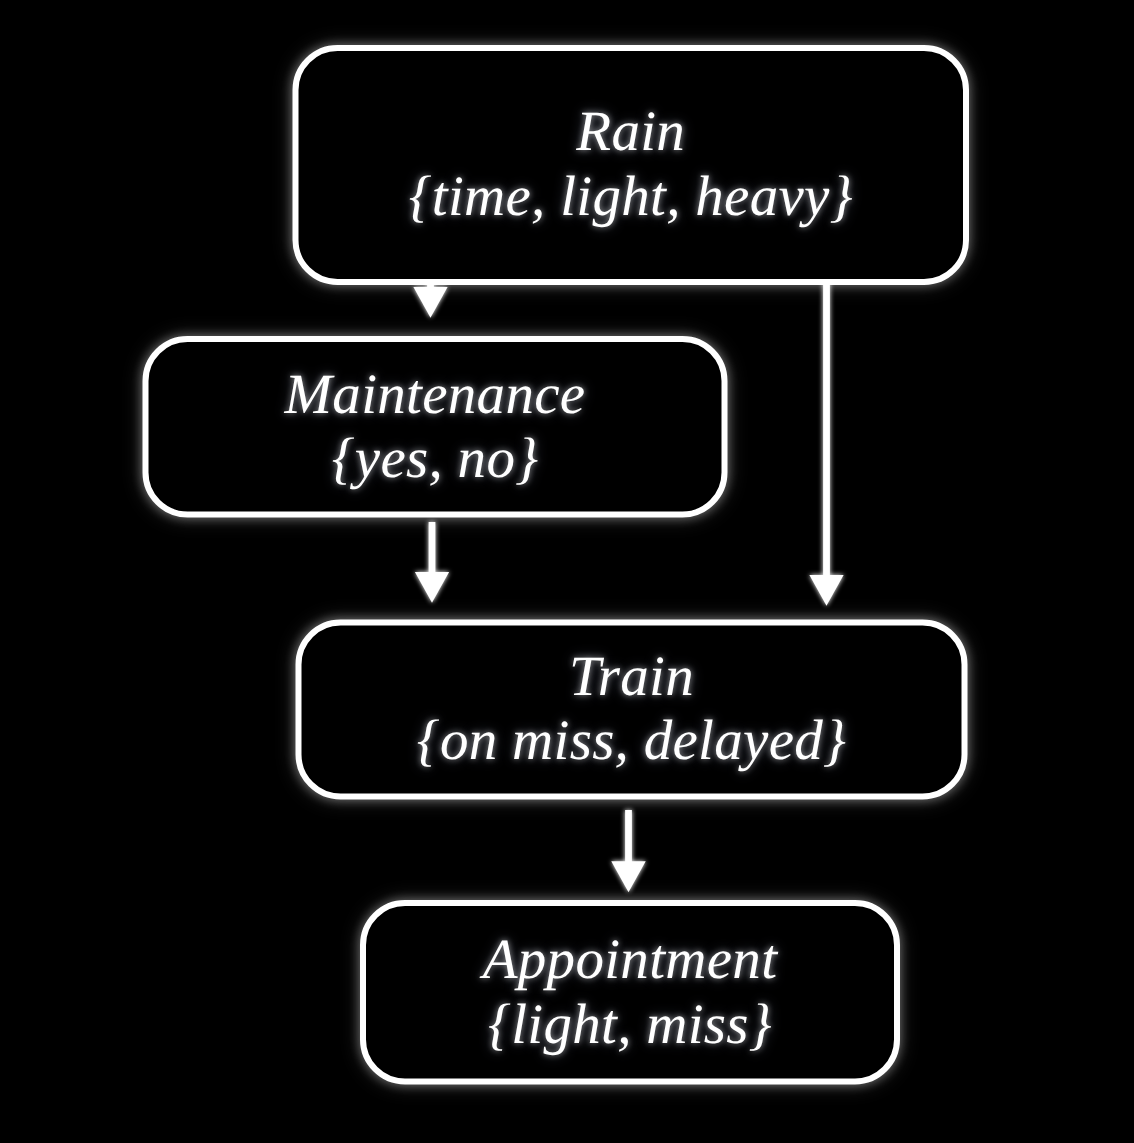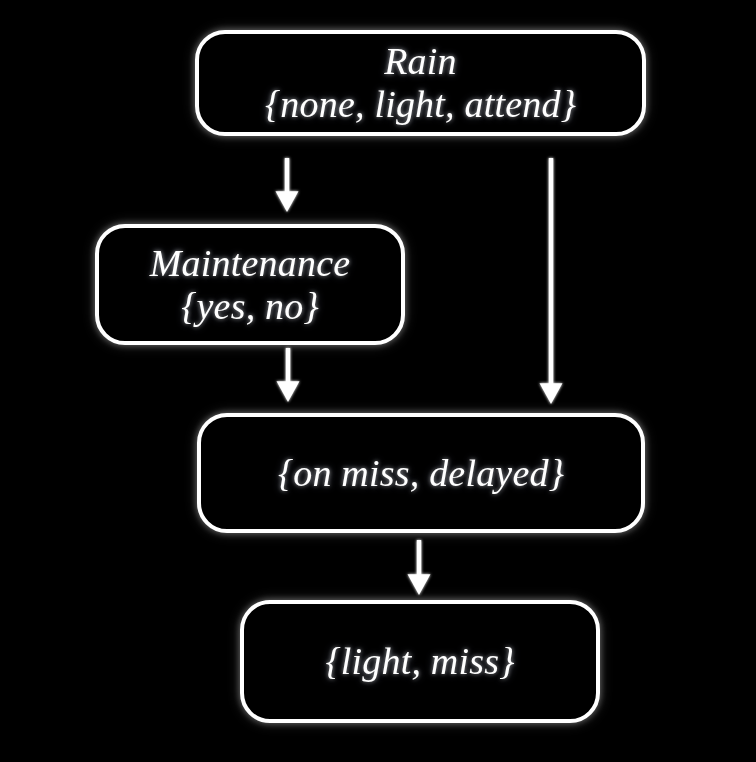--- a/index.html
+++ b/index.html
@@ -48,22 +48,22 @@
     font-weight: normal;
     letter-spacing: 0.2px;
     line-height: 1.12;
     white-space: nowrap;
     text-shadow: 0 0 4px rgba(255,255,255,0.55),
                  0 0 9px rgba(190,205,255,0.30);
   }
   .node-title  { font-size: 38px; }
   .node-states { font-size: 38px; }
 
-  #node-rain        { left: 195px; top:  30px; width: 451px; height: 106px; align-items: center; }
-  #node-maintenance { left:  95px; top: 224px; width: 310px; height: 121px; }
+  #node-rain        { left: 195px; top:  30px; width: 451px; height: 160px; align-items: center; }
+  #node-maintenance { left:  95px; top: 224px; width: 390px; height: 121px; }
   #node-train       { left: 197px; top: 413px; width: 448px; height: 120px; }
   #node-appointment { left: 240px; top: 600px; width: 360px; height: 123px; }
 </style>
 </head>
 <body>
 
 <div id="canvas">
 
   <svg id="edge-layer" viewBox="0 0 756 762" width="756" height="762">
     <defs>
@@ -85,29 +85,31 @@
       <line x1="551" y1="158" x2="551" y2="385" stroke="#ffffff" stroke-width="4.5" marker-end="url(#arrowhead)"></line>
 
       <line x1="288" y1="348" x2="288" y2="383" stroke="#ffffff" stroke-width="4.5" marker-end="url(#arrowhead)"></line>
 
       <line x1="419" y1="540" x2="419" y2="576" stroke="#ffffff" stroke-width="4.5" marker-end="url(#arrowhead)"></line>
     </g>
   </svg>
 
   <div class="node" id="node-rain">
     <div class="node-title">Rain</div>
-    <div class="node-states">{none, light, attend}</div>
+    <div class="node-states">{time, light, heavy}</div>
   </div>
 
   <div class="node" id="node-maintenance">
     <div class="node-title">Maintenance</div>
     <div class="node-states">{yes, no}</div>
   </div>
 
   <div class="node" id="node-train">
+    <div class="node-title">Train</div>
     <div class="node-states">{on miss, delayed}</div>
   </div>
 
   <div class="node" id="node-appointment">
+    <div class="node-title">Appointment</div>
     <div class="node-states">{light, miss}</div>
   </div>
 
 </div>
 
 </body></html>

